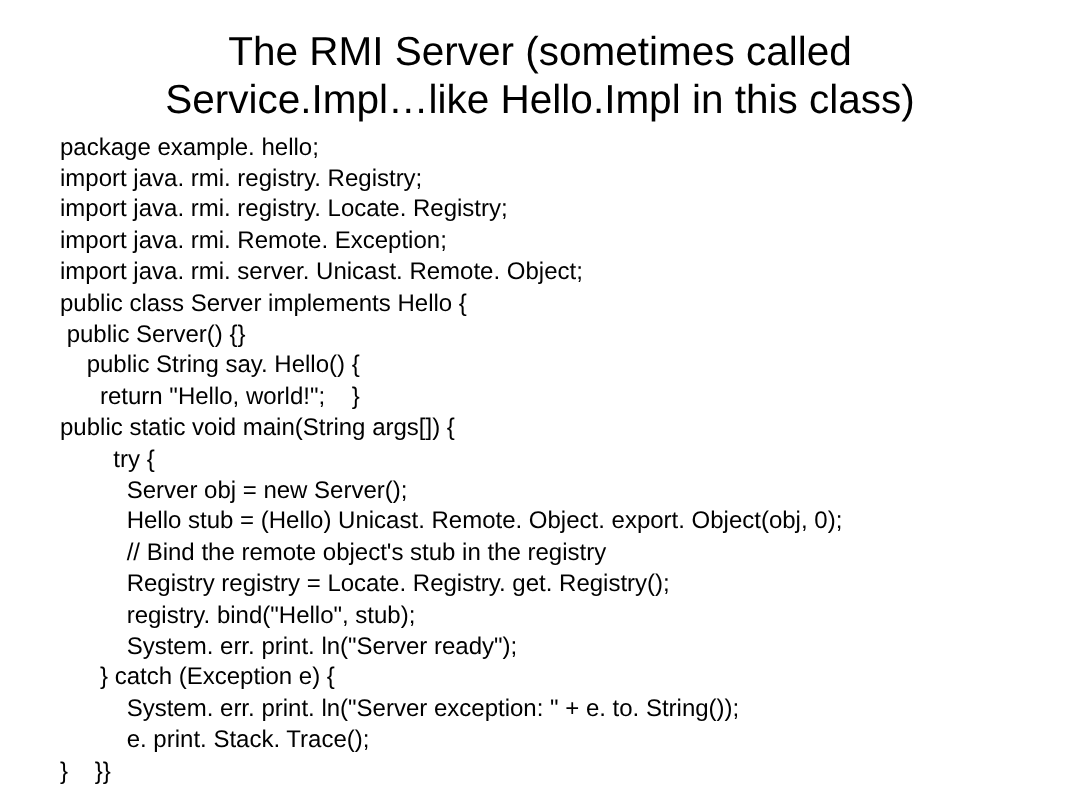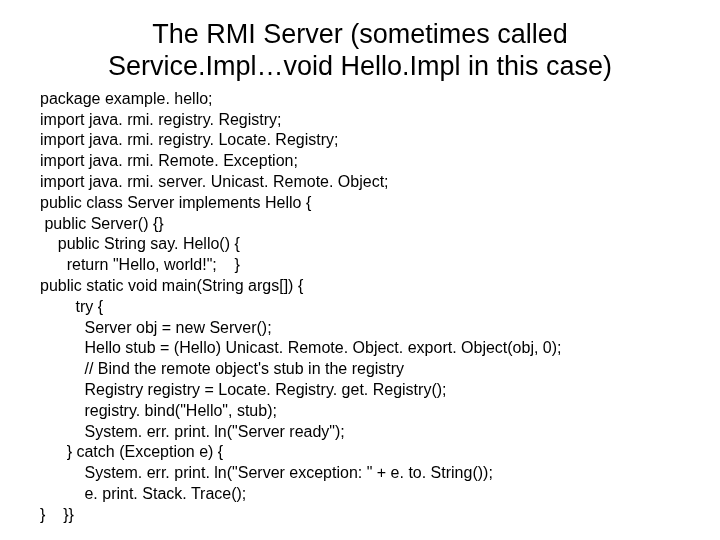--- a/index.html
+++ b/index.html
@@ -30,16 +30,16 @@
     white-space: pre;
     font-family: Arial, Helvetica, sans-serif;
   }
 </style>
 </head>
 <body>
 
 <div class="slide">
   <h1 class="title">
     <span>The RMI Server  (sometimes called</span><br>
-    <span>Service.Impl…void Hello.Impl in this case)</span>
+    <span>Service.Impl…like Hello.Impl in this class)</span>
   </h1>
   <div class="code" id="code-block"><div>package example. hello;</div><div>import java. rmi. registry. Registry;</div><div>import java. rmi. registry. Locate. Registry;</div><div>import java. rmi. Remote. Exception;</div><div>import java. rmi. server. Unicast. Remote. Object;</div><div>public class Server implements Hello {</div><div> public Server() {}</div><div>    public String say. Hello() {</div><div>      return "Hello, world!";    }</div><div>public static void main(String args[]) {</div><div>        try {</div><div>          Server obj = new Server();</div><div>          Hello stub = (Hello) Unicast. Remote. Object. export. Object(obj, 0);</div><div>          // Bind the remote object's stub in the registry</div><div>          Registry registry = Locate. Registry. get. Registry();</div><div>          registry. bind("Hello", stub);</div><div>          System. err. print. ln("Server ready");</div><div>      } catch (Exception e) {</div><div>          System. err. print. ln("Server exception: " + e. to. String());</div><div>          e. print. Stack. Trace();</div><div>}    }}</div></div>
 </div>
 
 </body></html>

